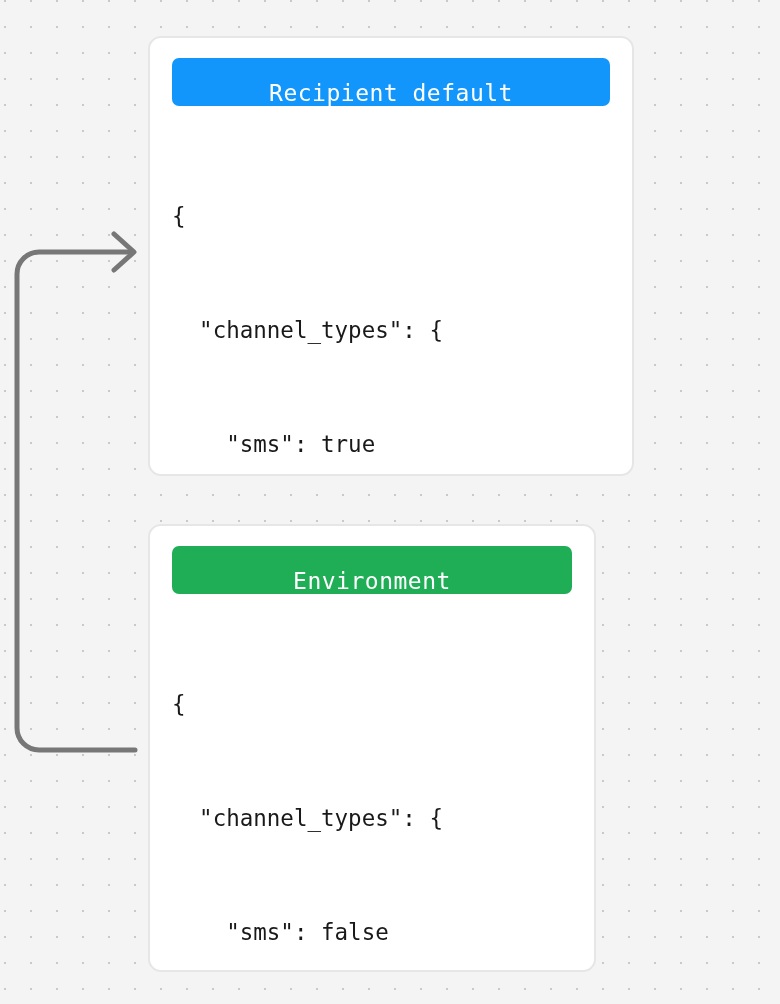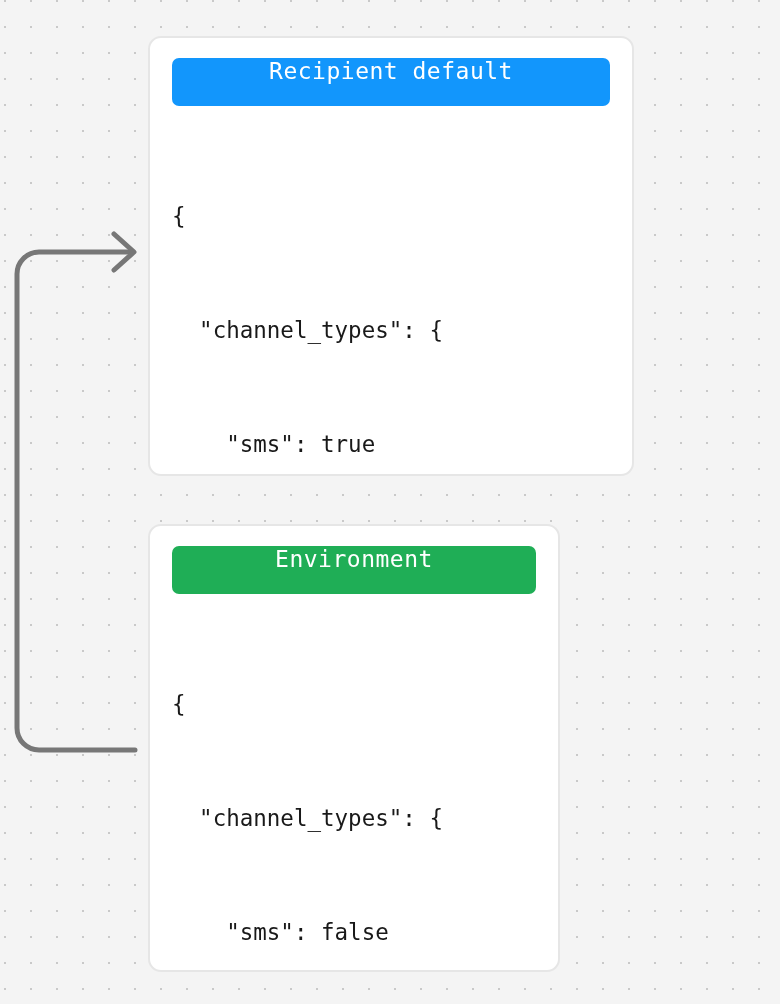--- a/index.html
+++ b/index.html
@@ -46,29 +46,29 @@
   }
   #card-recipient-default {
     left: 148px;
     top: 36px;
     width: 486px;
     height: 440px;
   }
   #card-environment {
     left: 148px;
     top: 524px;
-    width: 412px;
+    width: 448px;
     height: 448px;
   }
 
   .card-header {
     height: 48px;
     border-radius: 7px;
     display: flex;
-    align-items: flex-start;
+    align-items: flex-end;
     justify-content: center;
     color: #ffffff;
     font-size: 23px;
     letter-spacing: 0.5px;
     font-family: "DejaVu Sans Mono", "Liberation Mono", monospace;
     user-select: none;
   }
 
   .card-body {
     margin-top: 15px;

